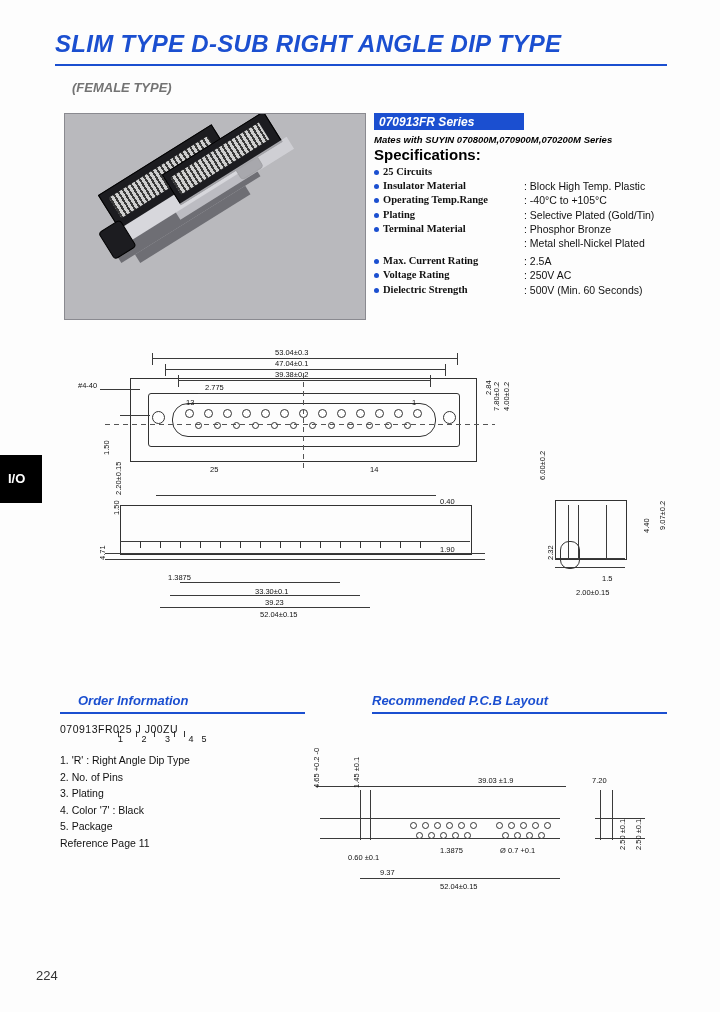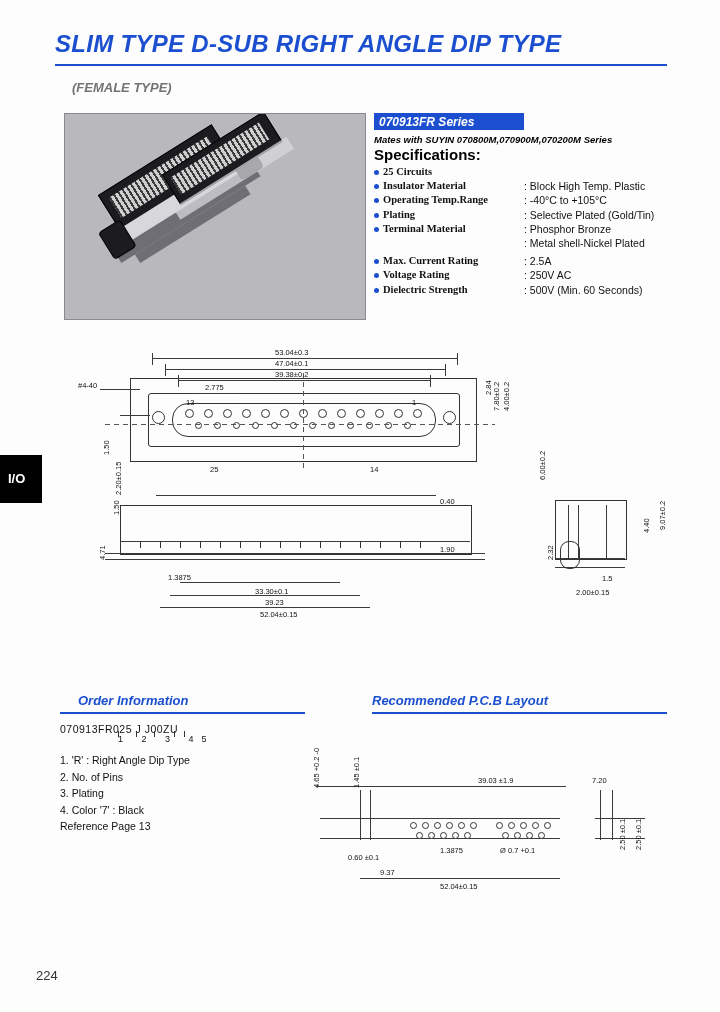--- a/index.html
+++ b/index.html
@@ -478,21 +478,22 @@
     <div class="dline v" style="position:absolute; left:62px; top:0; height:6px; background:#333; width:1px;"></div>
     <div class="dline v" style="position:absolute; left:72px; top:0; height:6px; background:#333; width:1px;"></div>
   </div>
   <div class="order-nums">1 2 3 45</div>
 
   <div class="order-list">
     <div>1. 'R' : Right Angle Dip Type</div>
     <div>2. No. of Pins</div>
     <div>3. Plating</div>
     <div>4. Color  '7' : Black</div>
-    <div>Reference Page 13</div>
+    <div>5. Package</div>
+    <div>Reference Page 11</div>
   </div>
 
   <div class="sec-rule" style="left:372px; top:712px; width:295px;"></div>
   <div class="sec-head" style="left:372px; top:693px;">Recommended P.C.B Layout</div>
 
   <div class="pcb">
     <div class="dline h" style="left:20px; top:68px; width:240px;"></div>
     <div class="dline h" style="left:20px; top:88px; width:240px;"></div>
     <div class="dline h" style="left:16px; top:36px; width:250px;"></div>
     <div class="dline v" style="left:60px; top:40px; height:50px;"></div>

